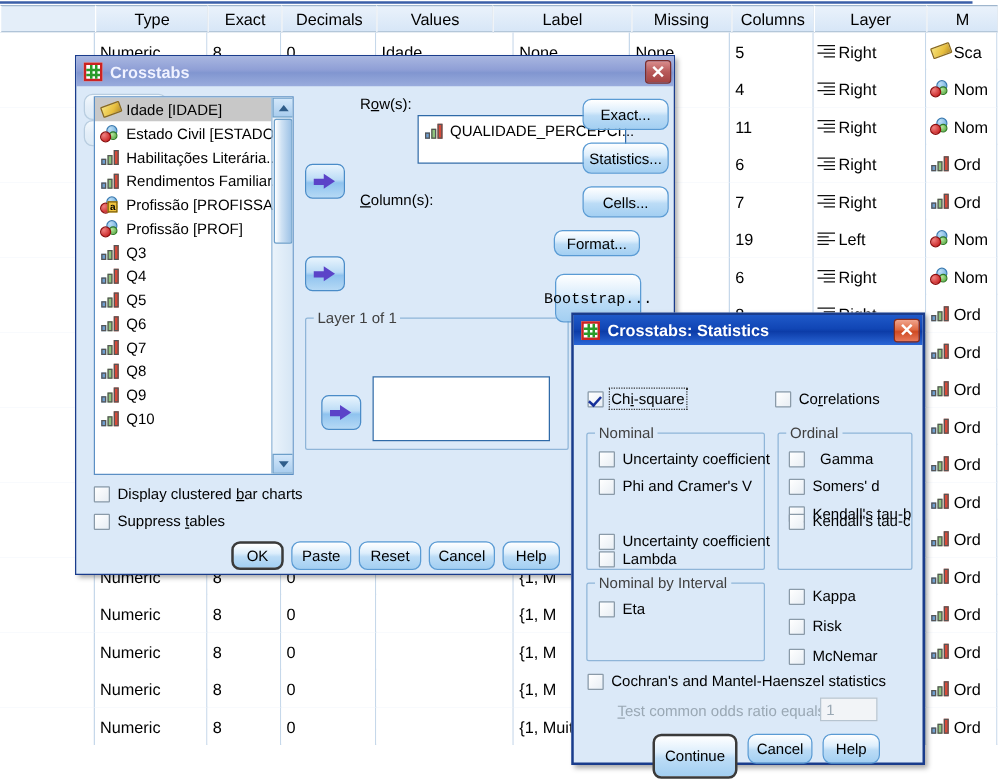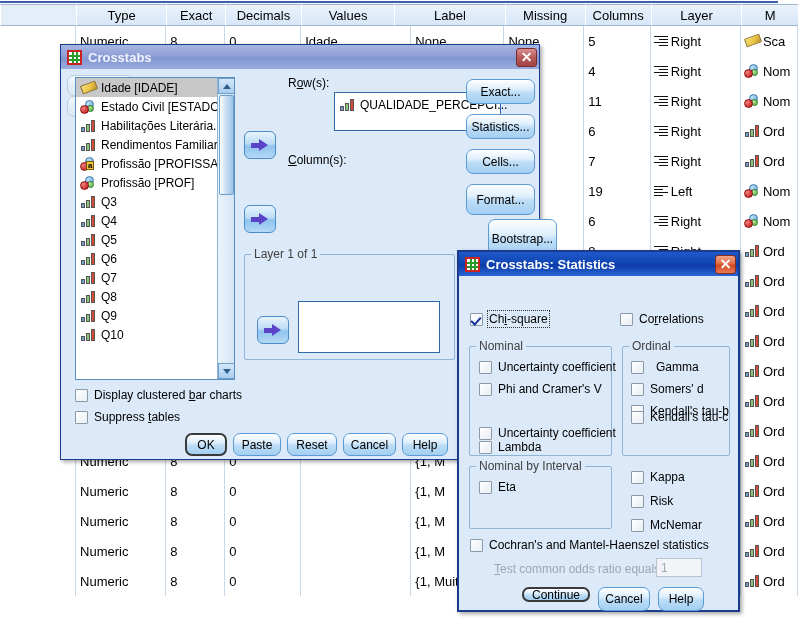--- a/index.html
+++ b/index.html
@@ -866,22 +866,22 @@
           <span class="gb-title">Layer 1 of 1</span>
         </div>
         <div class="btn disabled" style="left:196px; top:200px; width:67px; height:21px;">Previous</div>
         <div class="btn disabled" style="left:312px; top:200px; width:67px; height:21px;">Next</div>
         <div class="targetbox" style="left:237px; top:232px; width:142px; height:52px;"></div>
 
         <div id="ct-side-buttons">
             <div class="btn" style="position: absolute; left: 405px; top: 10px; width: 69px; height: 25px;">Exact...</div>
             <div class="btn" style="position: absolute; left: 405px; top: 45px; width: 69px; height: 25px;">Statistics...</div>
             <div class="btn" style="position: absolute; left: 405px; top: 80px; width: 69px; height: 25px;">Cells...</div>
-            <div class="btn" style="position: absolute; left: 405px; top: 115px; width: 69px; height: 31px;">Format...</div>
-            <div class="btn" style="position: absolute; left: 427px; top: 150px; width: 69px; height: 39px;">Bootstrap...</div>
+            <div class="btn" style="position: absolute; left: 382px; top: 115px; width: 69px; height: 21px;">Format...</div>
+            <div class="btn" style="position: absolute; left: 383px; top: 150px; width: 69px; height: 39px; font-family: Liberation Mono, monospace;">Bootstrap...</div>
           </div>
 
         <div class="cbrow" style="left:14px; top:319px;">
           <span class="cbox" id="cb-clustered"></span>
           <span class="cblabel">Display clustered <u>b</u>ar charts</span>
         </div>
         <div class="cbrow" style="left:14px; top:341px;">
           <span class="cbox" id="cb-suppress"></span>
           <span class="cblabel">Suppress <u>t</u>ables</span>
         </div>
@@ -990,21 +990,21 @@
           </div>
 
         <div class="cbrow" style="left:11px; top:262px;">
           <span class="cbox" id="cb-cochran"></span>
           <span class="cblabel">Cochran's and Mantel-Haenszel statistics</span>
         </div>
         <div class="statictext" style="left:35px; top:286px;"><u>T</u>est common odds ratio equals:</div>
         <div class="txtinput" style="left:197px; top:282px; width:46px; height:19px;">1</div>
 
         <div id="stat-bottom-buttons">
-            <div class="btn default" style="position: absolute; left: 63px; top: 311px; width: 68px; height: 15px;">Continue</div>
+            <div class="btn default" style="position: absolute; left: 63px; top: 311px; width: 68px; height: 36px;">Continue</div>
             <div class="btn" style="position: absolute; left: 139px; top: 311px; width: 52px; height: 24px;">Cancel</div>
             <div class="btn" style="position: absolute; left: 199px; top: 311px; width: 46px; height: 24px;">Help</div>
           </div>
       </div>
     </div>
   </div>
 
 </div>
 
 </body></html>

